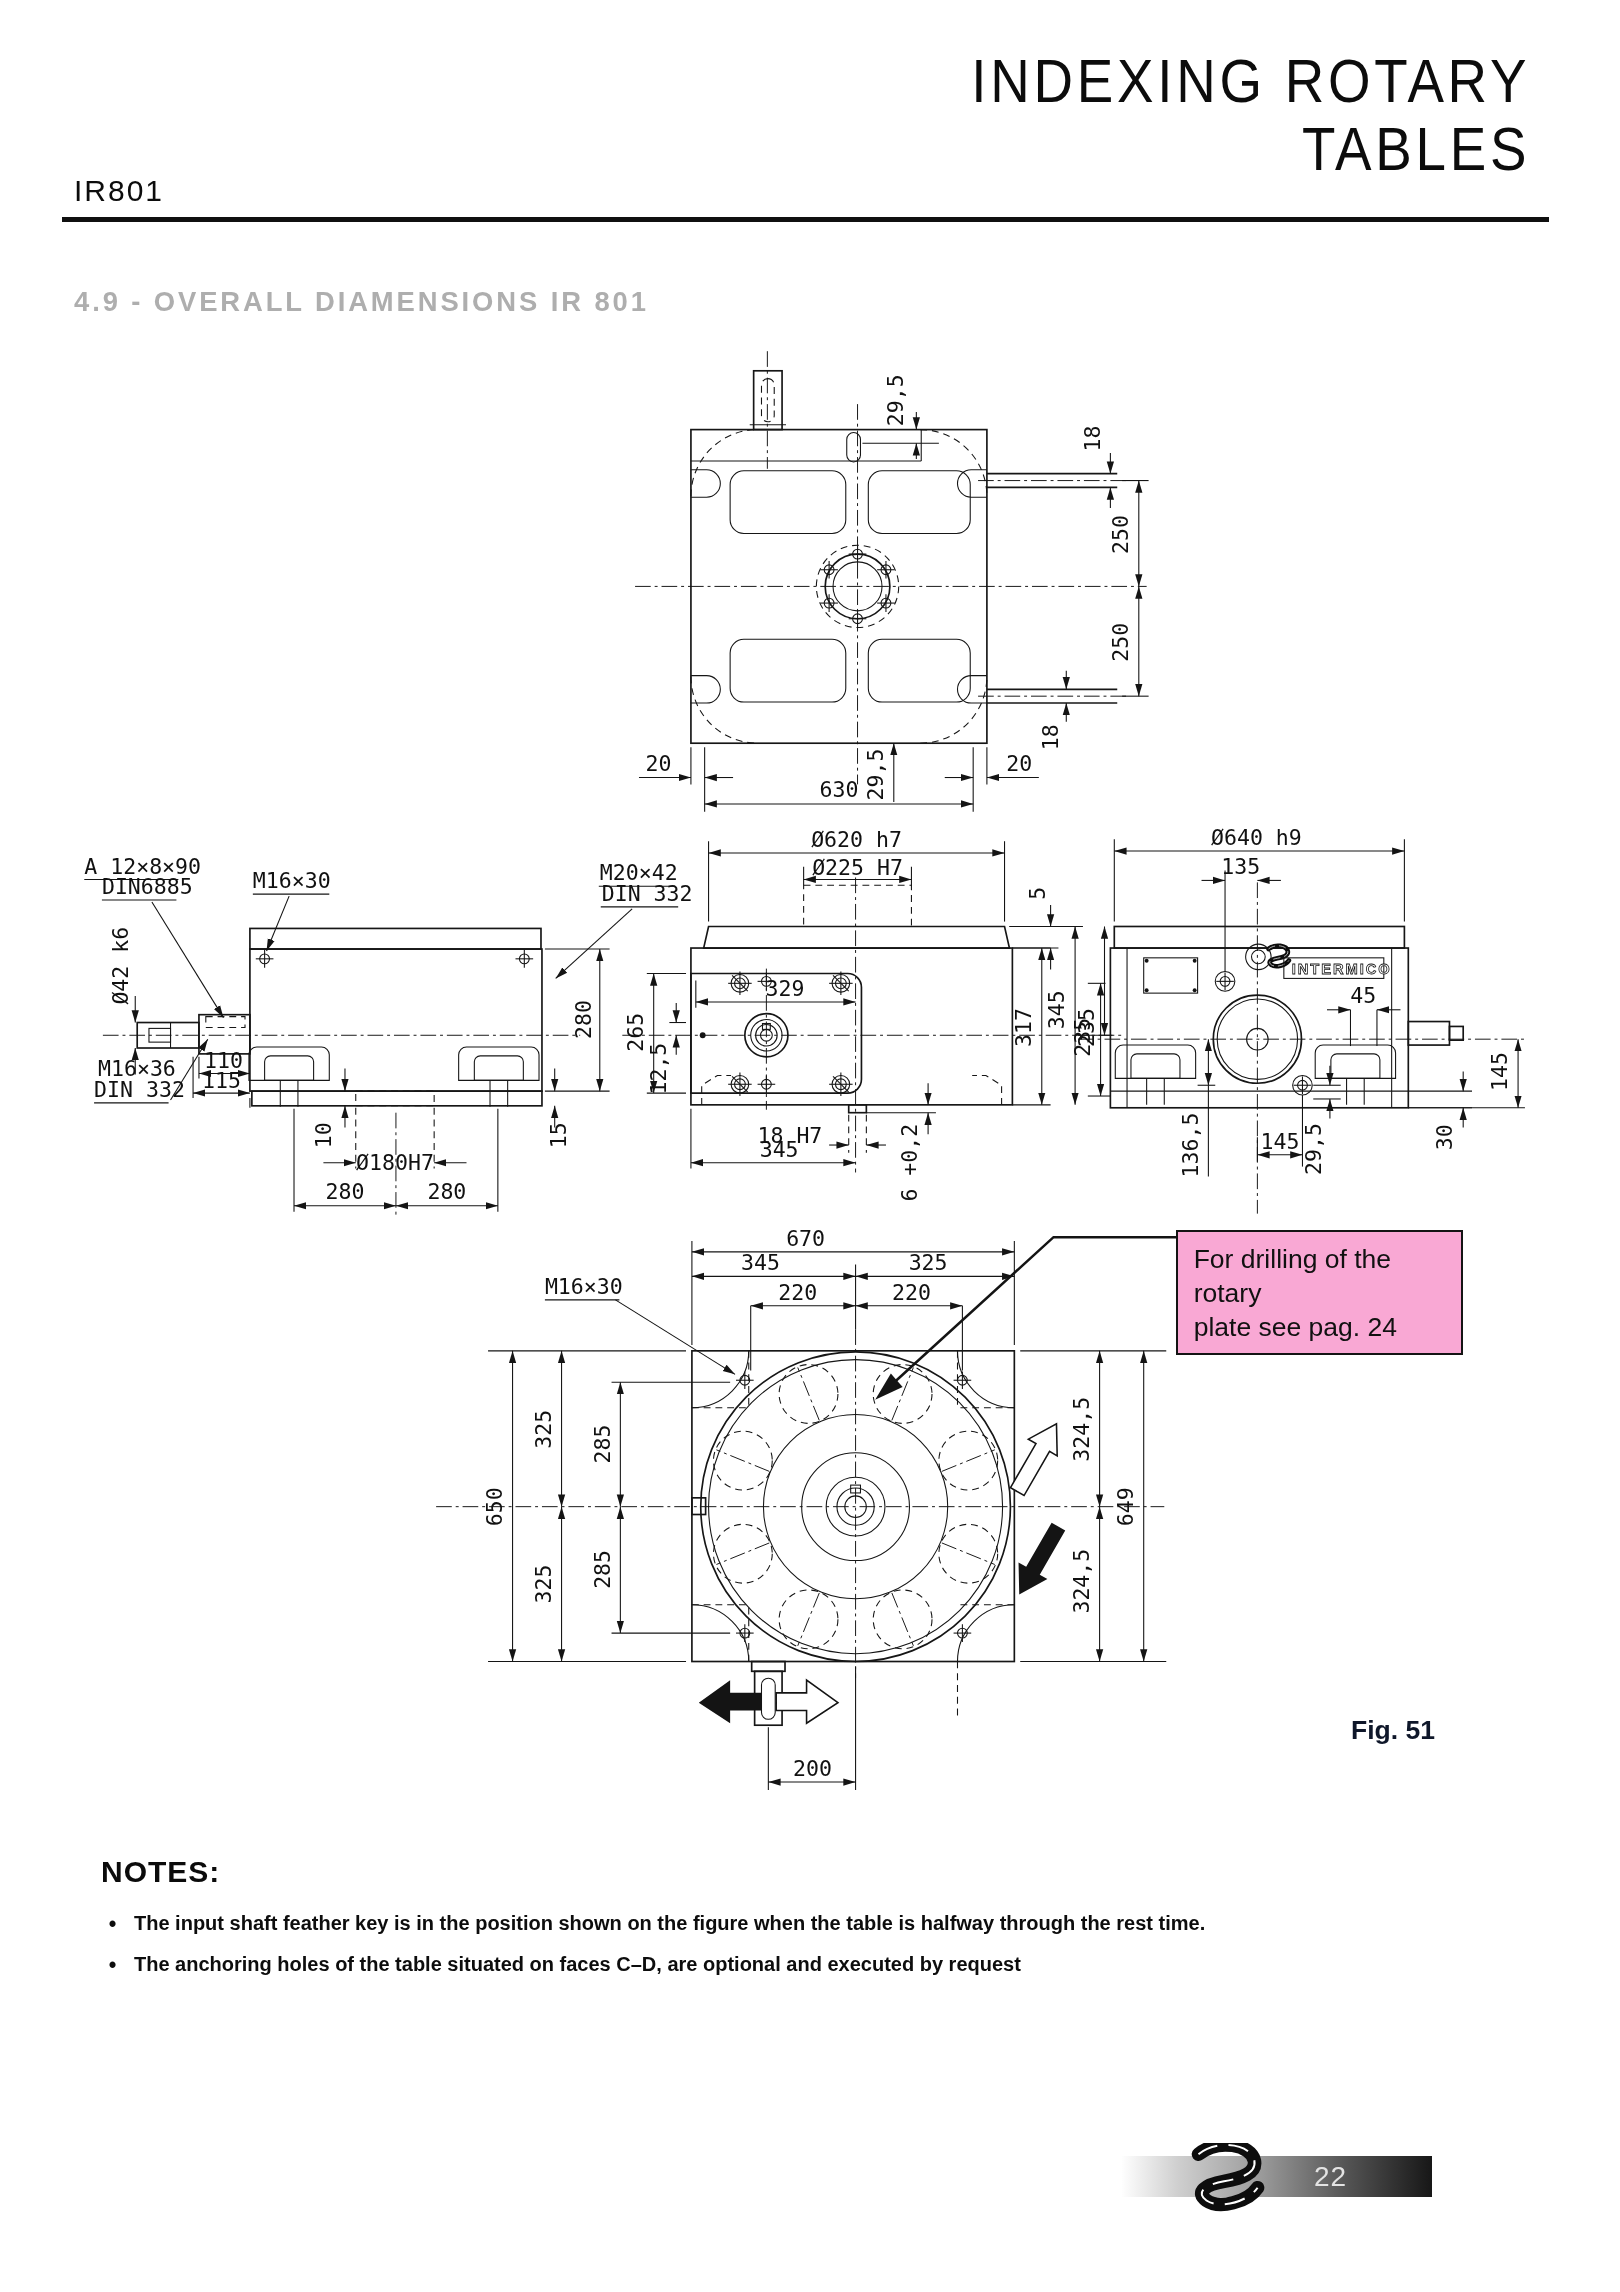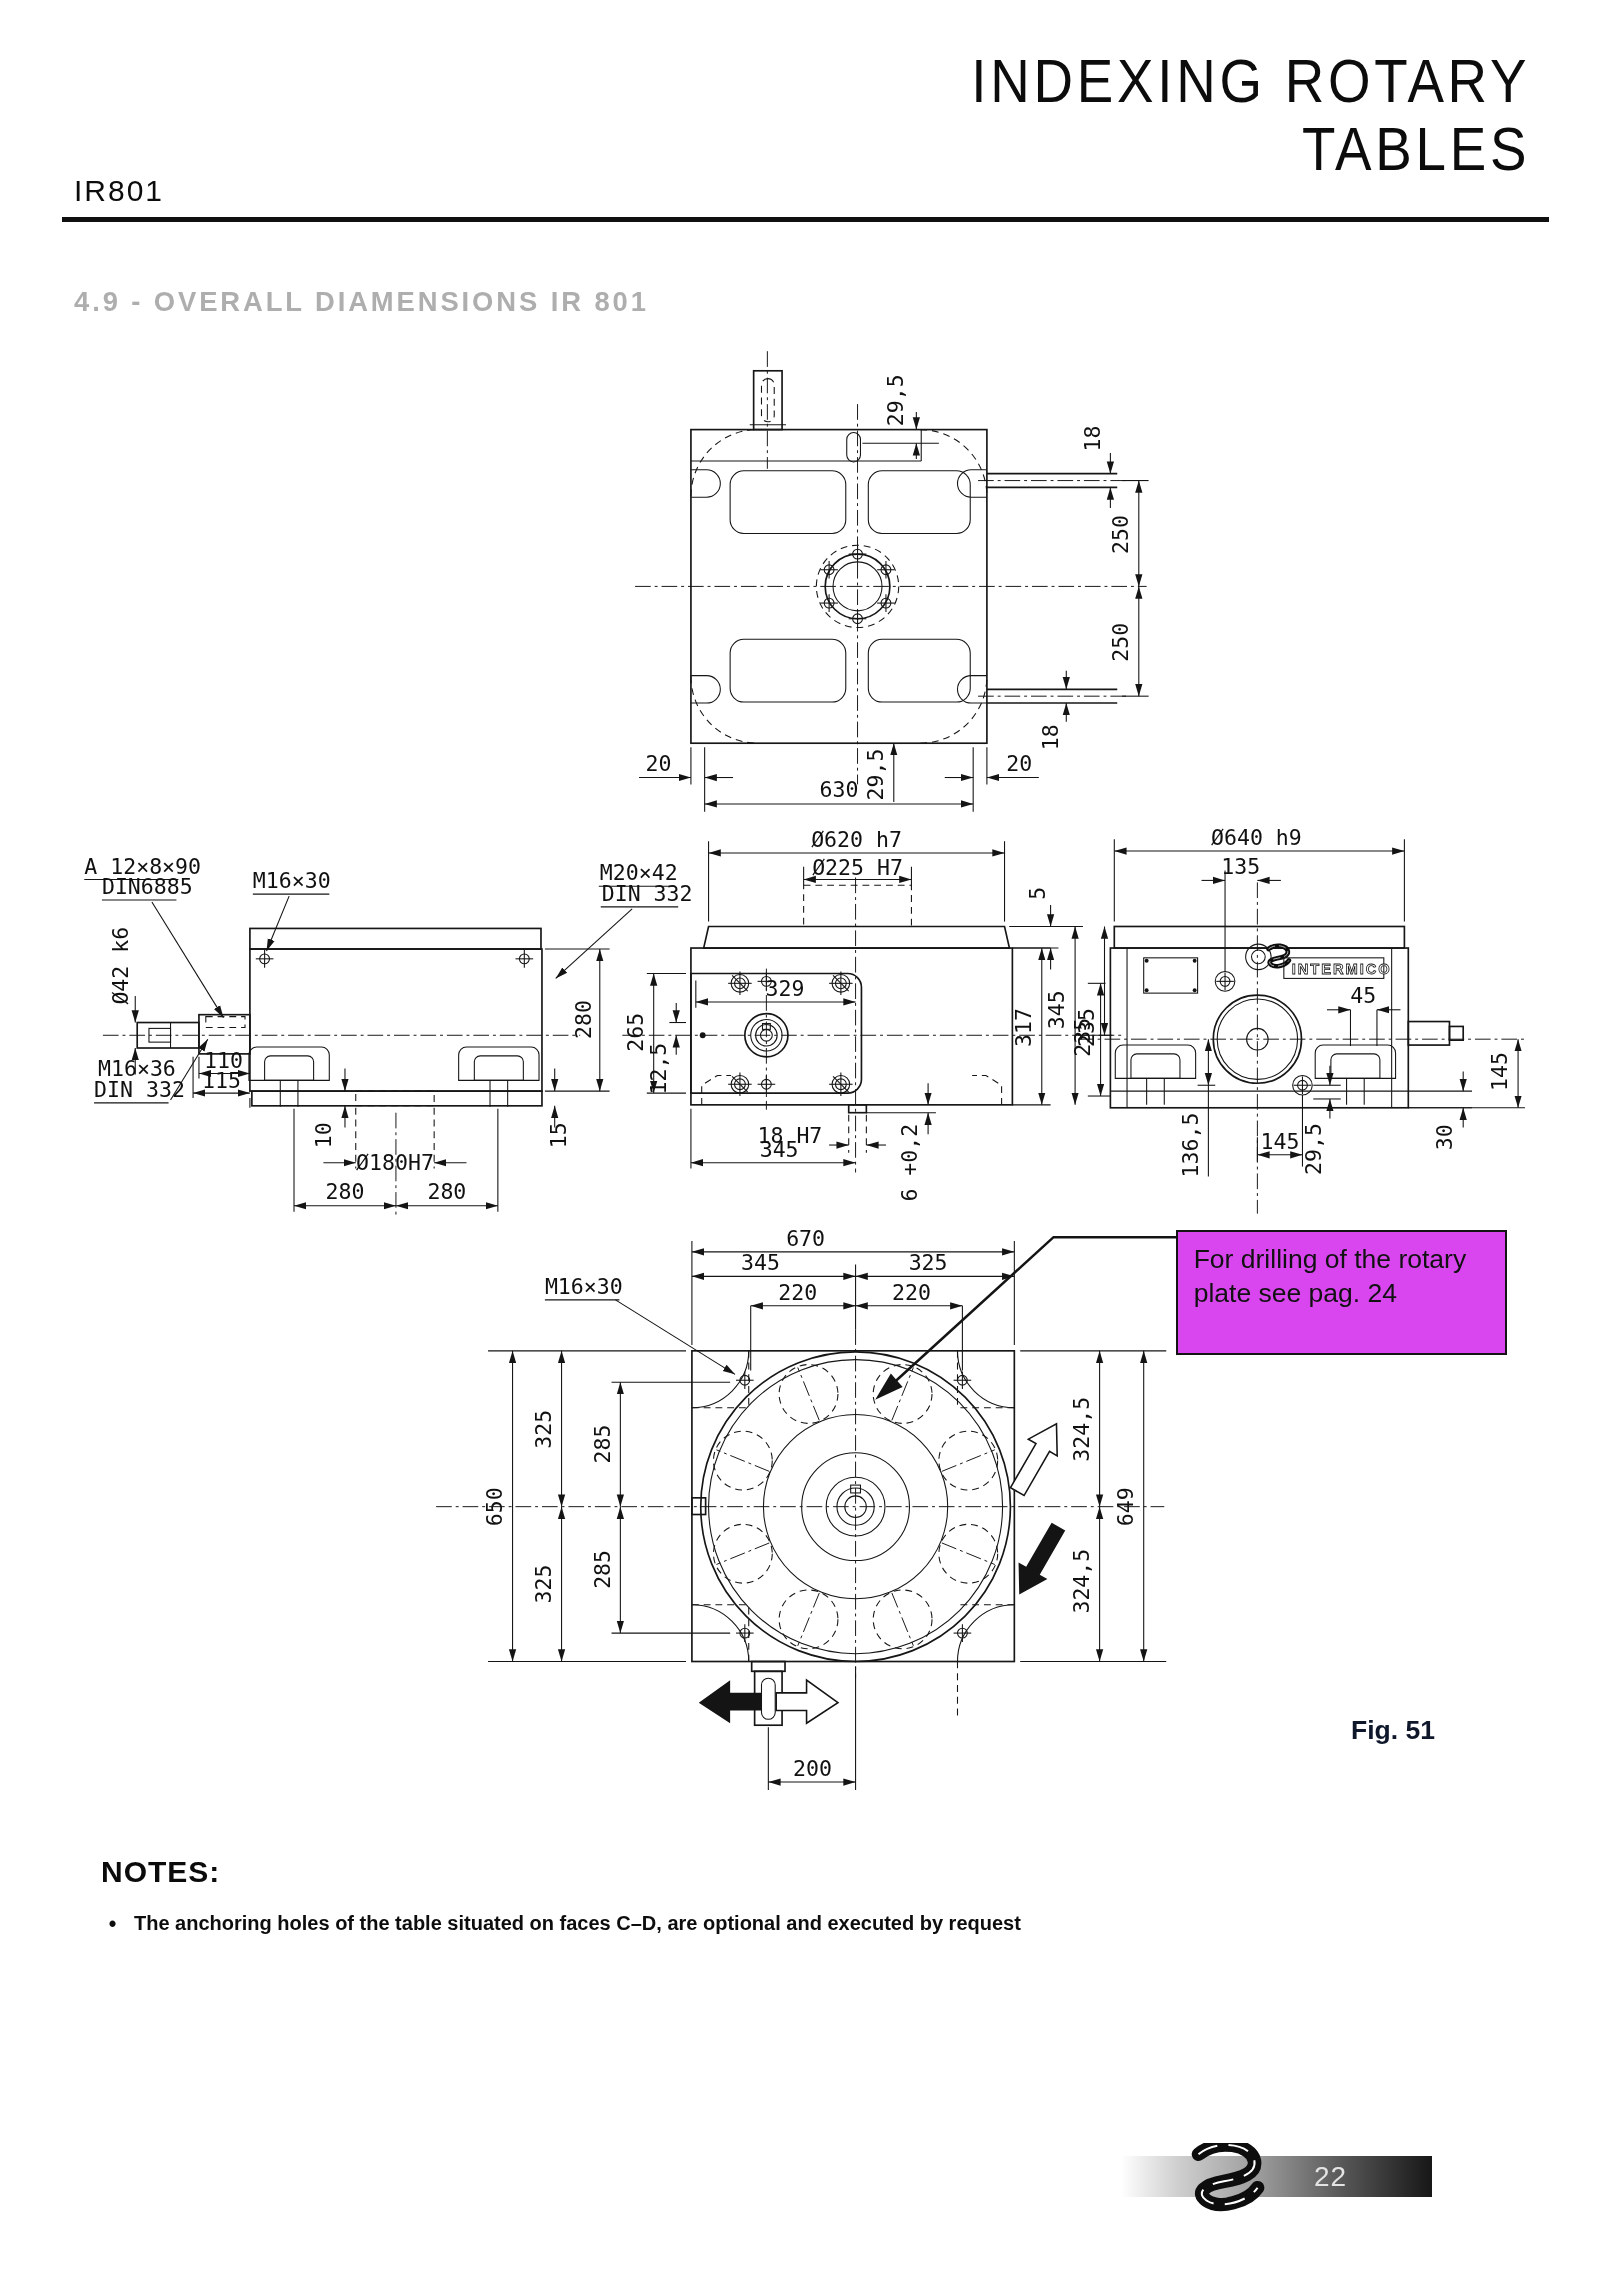--- a/index.html
+++ b/index.html
@@ -7,22 +7,22 @@
         font-family:"Liberation Sans", sans-serif;color:#141414;}
   
   .doc-title{position:absolute;top:47px;right:90px;text-align:right;
              font-size:57px;line-height:63px;letter-spacing:3.9px;font-weight:400;
              transform:scale(0.96,1.08);transform-origin:right top;color:#0c0c0c;}
   .model{position:absolute;left:74px;top:174px;font-size:30px;letter-spacing:2px;color:#0c0c0c;}
   .head-rule{position:absolute;left:62px;top:217px;width:1487px;height:4.9px;background:#101010;}
   .section-heading{position:absolute;left:74px;top:286px;font-size:27.4px;font-weight:bold;
                    letter-spacing:2.9px;color:#aeaeae;}
   
-  .note-box{position:absolute;left:1176px;top:1230px;width:331px;height:125px;
-            border:2.5px solid #141414;background:#d946ef;padding:9.8px 0 0 15.7px;box-sizing:border-box;}
+  .note-box{position:absolute;left:1176px;top:1230px;width:287px;height:125px;
+            border:2.5px solid #141414;background:#f9a8d4;padding:9.8px 0 0 15.7px;box-sizing:border-box;}
   .note-box div{font-size:26.5px;line-height:34px;color:#111;}
   .fig-caption{position:absolute;left:1351px;top:1715px;font-size:26.5px;font-weight:bold;color:#0f172a;}
   
   .notes{position:absolute;left:101px;top:1855px;width:1392px;}
   .notes h3{margin:0;font-size:30px;font-weight:900;letter-spacing:1px;color:#0b0b0b;}
   .notes ul{list-style:none;margin:13.7px 0 0 0;padding:0;}
   .notes li{font-size:20px;font-weight:bold;line-height:41px;color:#0d0d0d;padding-left:33px;position:relative;}
   .notes li:before{content:"•";position:absolute;left:7.8px;font-size:21.6px;}
   
   .footer-bar{position:absolute;left:1122px;top:2156px;width:310px;height:41px;
@@ -484,20 +484,21 @@
   <div class="note-box">
     <div>For drilling of the rotary</div>
     <div>plate see pag. 24</div>
   </div>
 
   <div class="fig-caption">Fig. 51</div>
 
   <div class="notes">
     <h3>NOTES:</h3>
     <ul>
+      <li>The input shaft feather key is in the position shown on the figure when the table is halfway through the rest time.</li>
       <li>The anchoring holes of the table situated on faces C–D, are optional and executed by request</li>
     </ul>
   </div>
 
   <div class="footer-bar"></div>
   <div class="knot-wrap">
     <svg width="118" height="74" viewBox="0 0 120 76">
       <use href="#knot" transform="translate(2,0) scale(0.82)"></use>
     </svg>
   </div>

